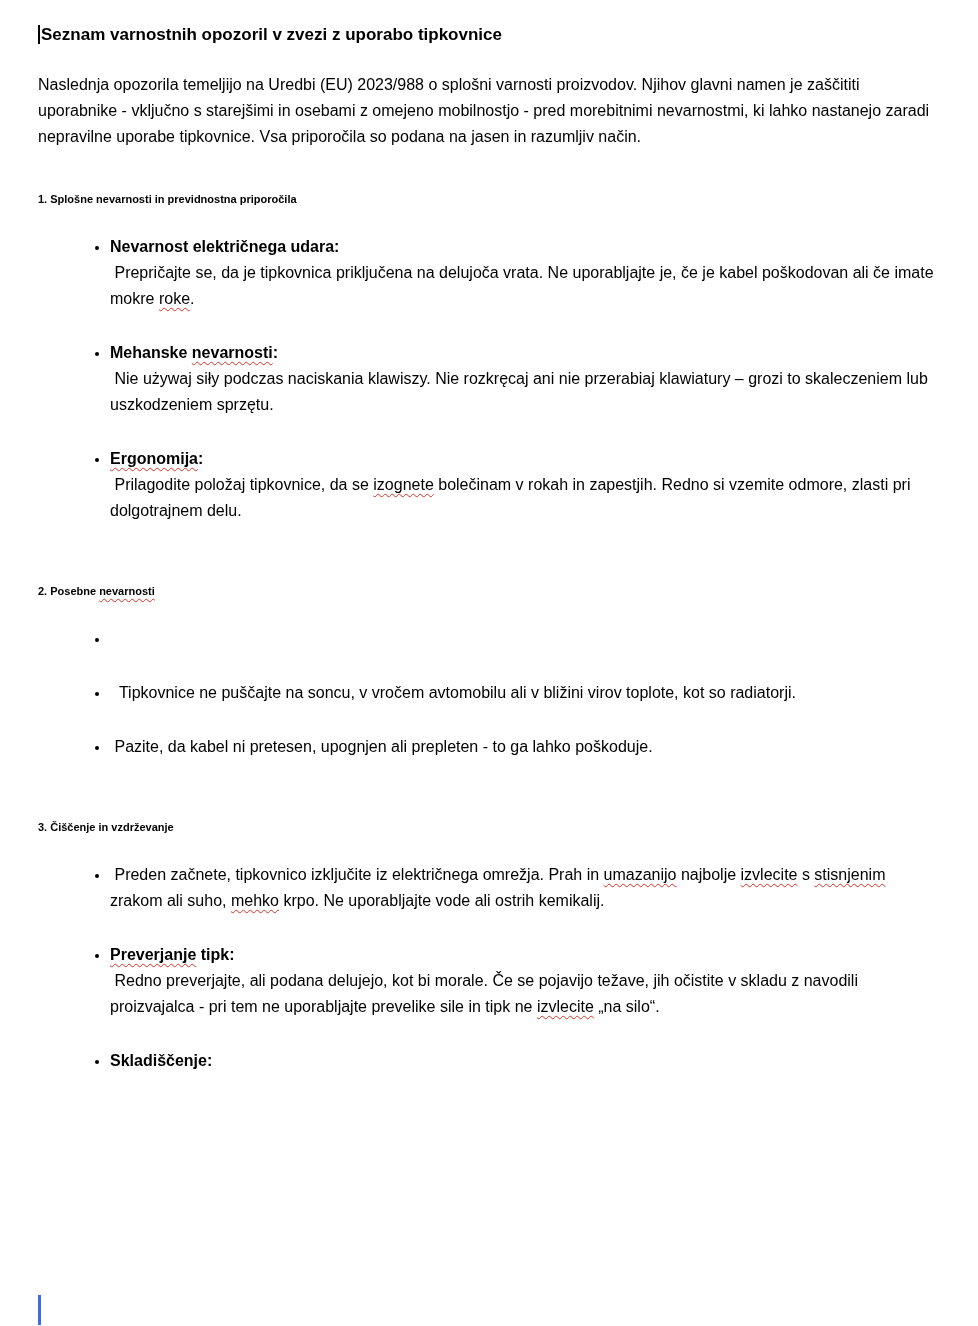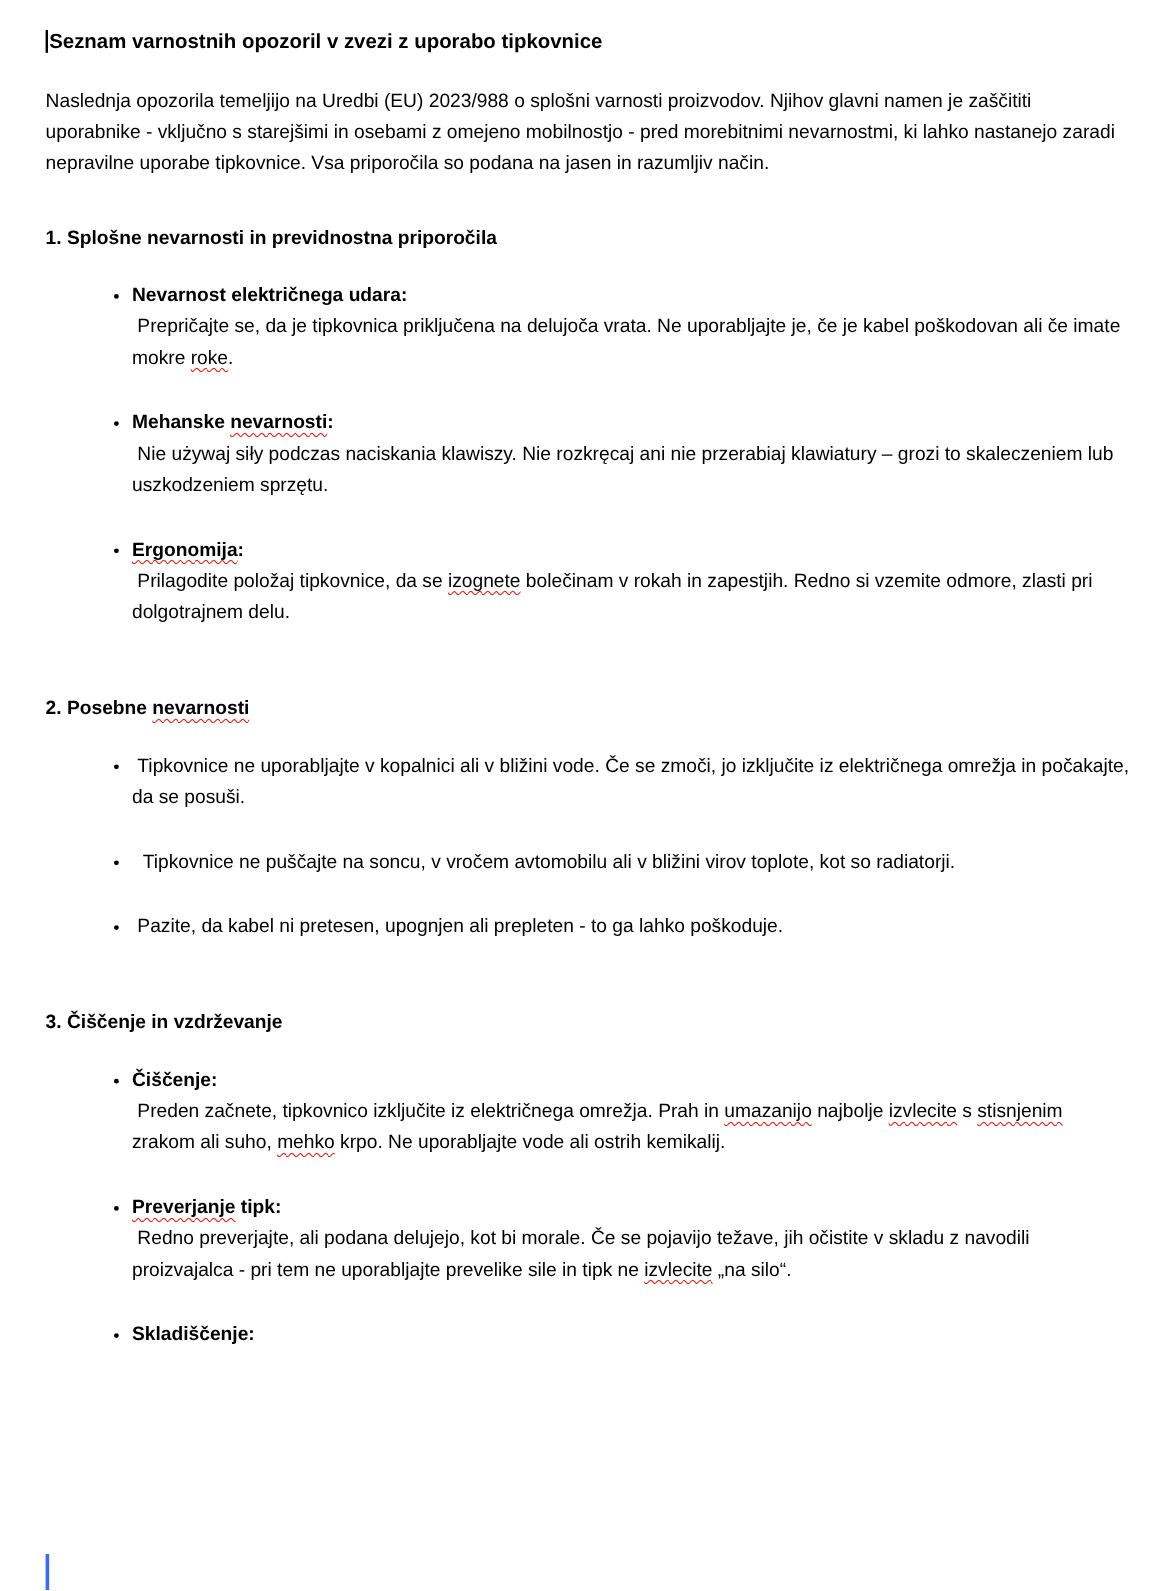--- a/index.html
+++ b/index.html
@@ -28,21 +28,21 @@
     margin: 8px 0 0 0;
     line-height: 26px;
     white-space: pre-wrap;
   }
   p.intro {
     margin: 24px 0 0 0;
     line-height: 26px;
     white-space: pre-wrap;
   }
   h2.section-heading {
-    font-size: 16px;
+    font-size: 11px;
     font-weight: bold;
     margin: 54px 0 22px 0;
     line-height: 26px;
     white-space: pre-wrap;
   }
   #sections > h2.section-heading:first-child {
     margin-top: 36px;
   }
   ul.bullet-list {
     margin: 0;
@@ -105,33 +105,31 @@
           <div class="body"><span> Nie używaj siły podczas naciskania klawiszy. Nie rozkręcaj ani nie przerabiaj klawiatury – grozi to skaleczeniem lub uszkodzeniem sprzętu.</span></div>
         </li>
         <li>
           <div class="term"><span class="wavy">Ergonomija</span><span>:</span></div>
           <div class="body"><span> Prilagodite položaj tipkovnice, da se </span><span class="wavy">izognete</span><span> bolečinam v rokah in zapestjih. Redno si vzemite odmore, zlasti pri dolgotrajnem delu.</span></div>
         </li>
       </ul>
       <h2 class="section-heading"><span>2. Posebne </span><span class="wavy">nevarnosti</span></h2>
       <ul class="bullet-list">
         <li>
-          <div class="body"><span> Tipkovnice ne uporabljajte v kopalnici ali v bližini vode. Če se zmoči, jo izključite iz električnega omrežja in počakajte, da se posuši.</span></div>
         </li>
         <li>
           <div class="body"><span>  Tipkovnice ne puščajte na soncu, v vročem avtomobilu ali v bližini virov toplote, kot so radiatorji.</span></div>
         </li>
         <li>
           <div class="body"><span> Pazite, da kabel ni pretesen, upognjen ali prepleten - to ga lahko poškoduje.</span></div>
         </li>
       </ul>
       <h2 class="section-heading"><span>3. Čiščenje in vzdrževanje</span></h2>
       <ul class="bullet-list">
         <li>
-          <div class="term"><span>Čiščenje:</span></div>
           <div class="body"><span> Preden začnete, tipkovnico izključite iz električnega omrežja. Prah in </span><span class="wavy">umazanijo</span><span> najbolje </span><span class="wavy">izvlecite</span><span> s </span><span class="wavy">stisnjenim</span><span> zrakom ali suho, </span><span class="wavy">mehko</span><span> krpo. Ne uporabljajte vode ali ostrih kemikalij.</span></div>
         </li>
         <li>
           <div class="term"><span class="wavy">Preverjanje</span><span> tipk:</span></div>
           <div class="body"><span> Redno preverjajte, ali podana delujejo, kot bi morale. Če se pojavijo težave, jih očistite v skladu z navodili proizvajalca - pri tem ne uporabljajte prevelike sile in tipk ne </span><span class="wavy">izvlecite</span><span> „na silo“.</span></div>
         </li>
         <li>
           <div class="term"><span>Skladiščenje:</span></div>
         </li>
       </ul>

